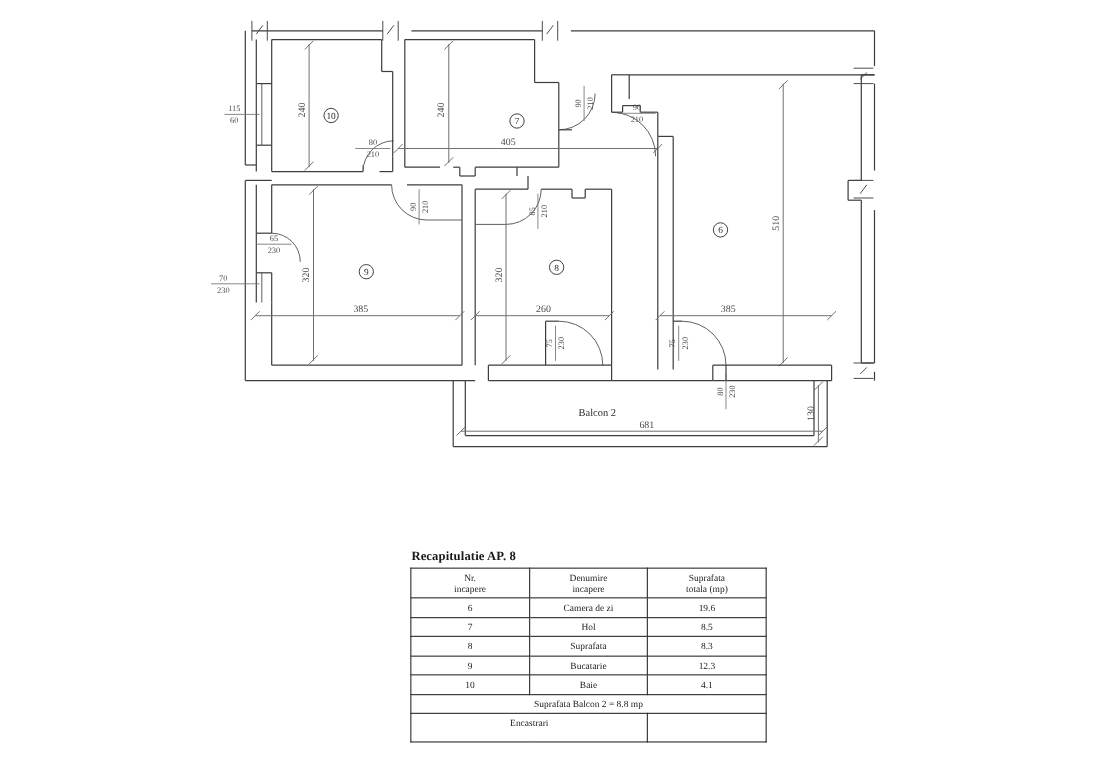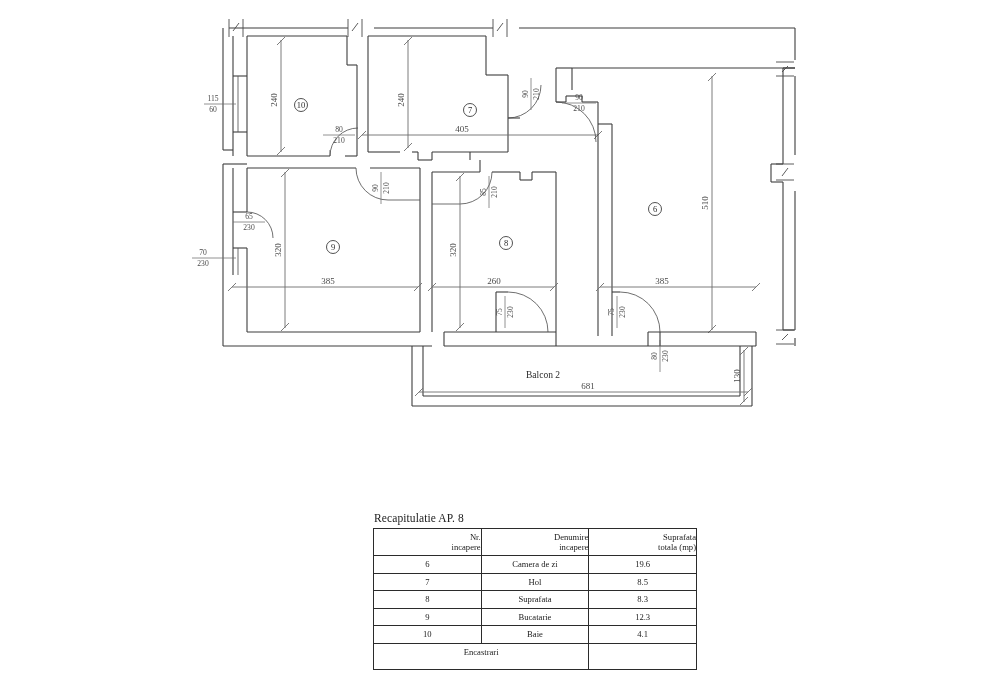--- a/index.html
+++ b/index.html
@@ -42,40 +42,41 @@
   #recap {
     position: absolute;
     left: 373px;
     top: 500px;
     width: 324px;
   }
   #recap-title {
     font-family: "Liberation Serif", serif;
     font-size: 11.5px;
     color: #1a1a1a;
-    margin: 12px 0 4px 1px;
+    margin: 0 0 4px 1px;
     letter-spacing: 0.1px;
+    font-weight: bold;
   }
   table.recap {
     border-collapse: collapse;
     width: 324px;
     font-family: "Liberation Serif", serif;
     font-size: 8.6px;
     color: #1a1a1a;
     table-layout: fixed;
   }
   table.recap td, table.recap th {
     border: 1px solid #2b2b2b;
     text-align: center;
     vertical-align: middle;
     font-weight: normal;
     padding: 0;
     line-height: 1.18;
   }
-  table.recap th { height: 26px; text-align: right; }
+  table.recap th { height: 26px; }
   table.recap td.cell { height: 16.5px; }
   td.c-nr   { width: 55px; }
   td.c-name { width: 117px; }
   td.c-area { width: 152px; }
   tr.sum td { height: 16.5px; }
   tr.last td { height: 22px; vertical-align: top; padding-top: 3px; }
   .nm { text-align: center; }
 </style>
 </head>
 <body>
@@ -446,19 +447,22 @@
       <tr>
         <td class="cell c-nr">9</td>
         <td class="cell c-name nm">Bucatarie</td>
         <td class="cell c-area">12.3</td>
       </tr>
       <tr>
         <td class="cell c-nr">10</td>
         <td class="cell c-name nm">Baie</td>
         <td class="cell c-area">4.1</td>
       </tr>
+      <tr class="sum">
+        <td colspan="3">Suprafata Balcon 2 = 8.8 mp</td>
+      </tr>
       <tr class="last">
         <td colspan="2">Encastrari</td>
         <td></td>
       </tr>
     </tbody>
   </table>
 </div>
 
 </body></html>

